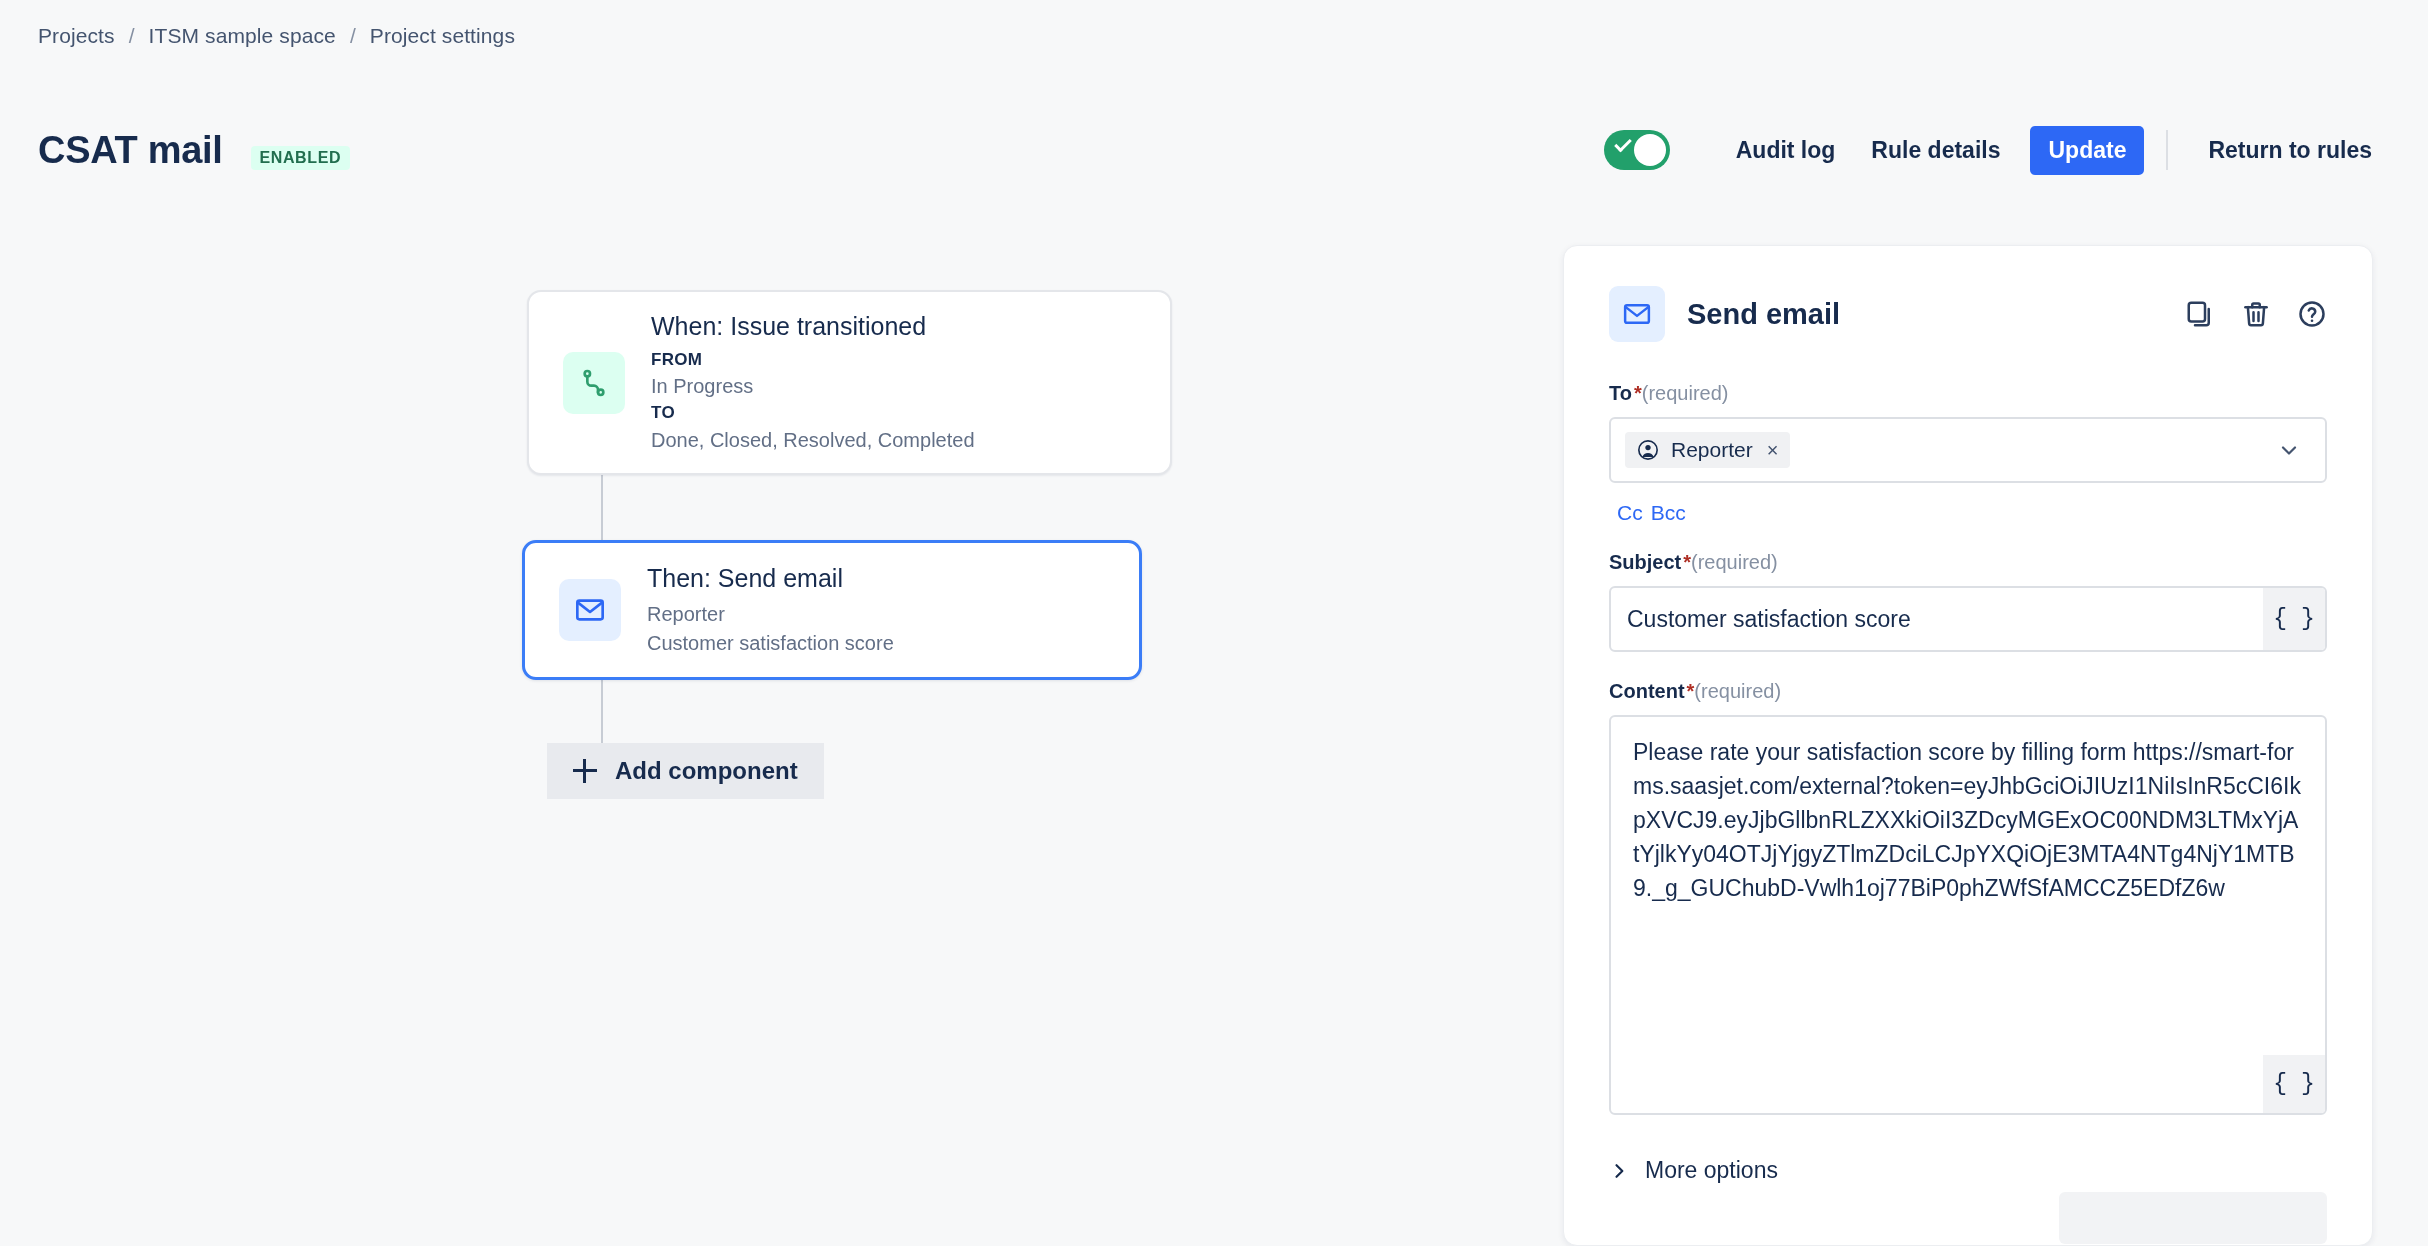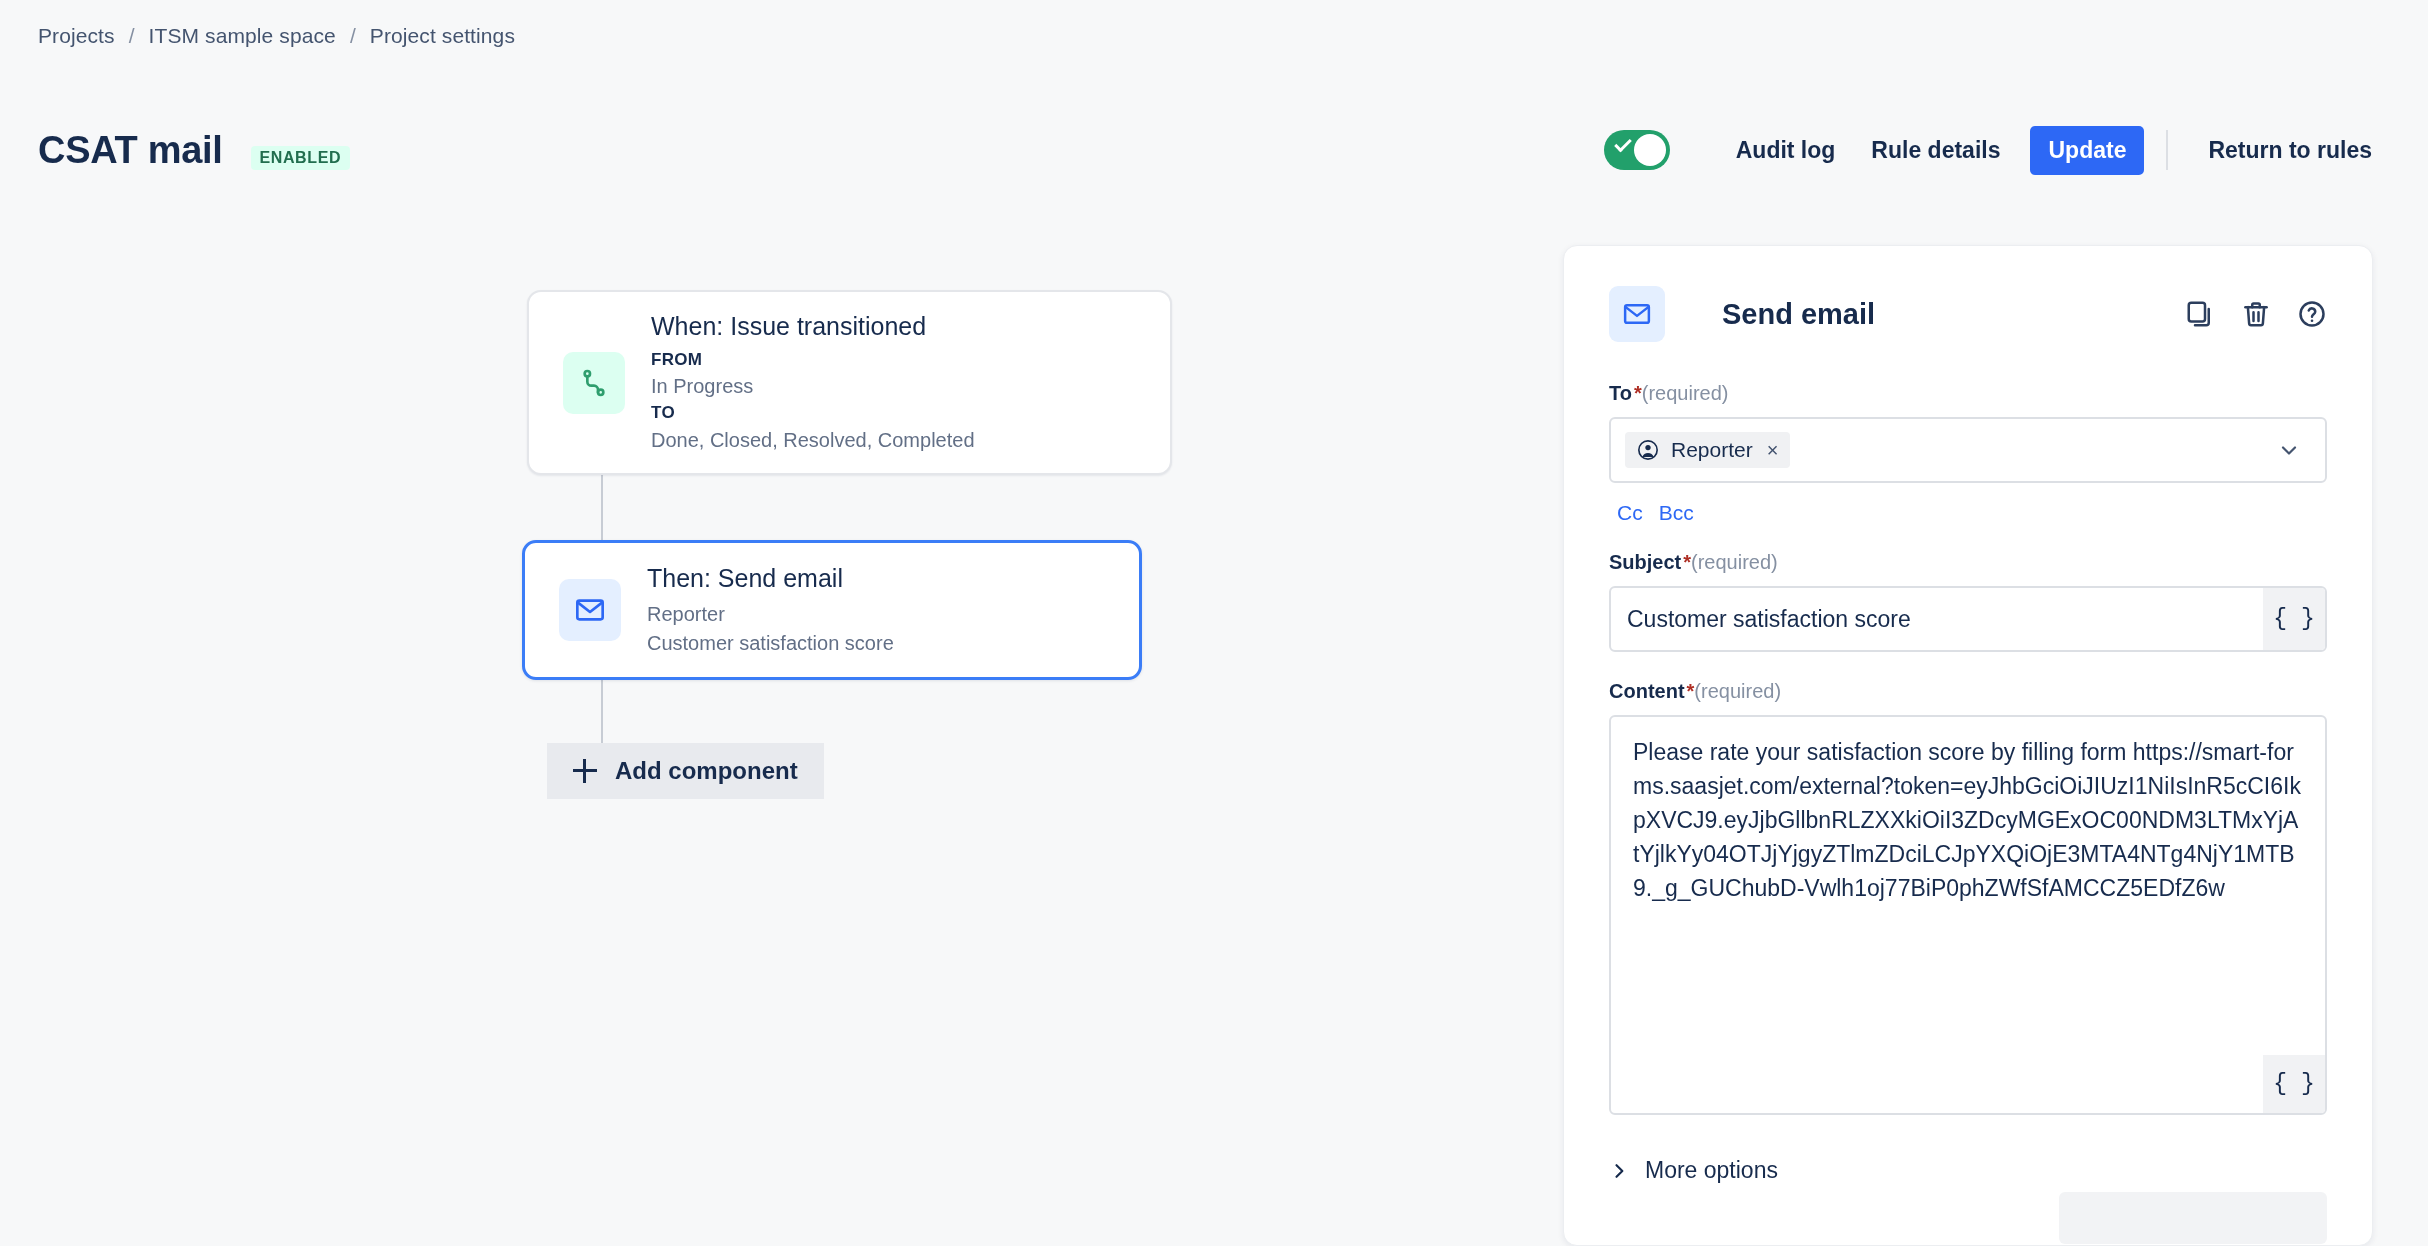--- a/index.html
+++ b/index.html
@@ -149,21 +149,21 @@
     position: absolute;
     left: 1563px; top: 245px;
     width: 810px; height: 1001px;
     background: #fff;
     border: 1px solid #eceef1;
     border-radius: 14px;
     box-shadow: 0 2px 6px rgba(9,30,66,.07);
     overflow: hidden;
   }
   .panel-inner { padding: 40px 45px 0 45px; }
-  .panel-head { display: flex; align-items: center; margin-bottom: 40px; gap: 35px; }
+  .panel-head { display: flex; align-items: center; margin-bottom: 40px; }
   .panel-head .pi-icon {
     width: 56px; height: 56px; border-radius: 9px;
     background: #e4efff;
     display: flex; align-items: center; justify-content: center;
     margin-right: 22px;
   }
   .panel-head .pi-title {
     font-size: 29px; font-weight: 700; color: #172b4d;
   }
   .panel-head .pi-tools {
@@ -194,21 +194,21 @@
     padding: 6px 12px;
     font-size: 21px; color: #172b4d;
   }
   .chip .chip-avatar { margin-right: 12px; display: flex; }
   .chip .chip-x {
     margin-left: 14px; font-size: 20px; color: #42526e;
     cursor: pointer; line-height: 1;
   }
   .select-caret { margin-left: auto; margin-right: 10px; display: flex; }
 
-  .cc-row { display: flex; gap: 16px; margin: 18px 0 26px 8px; }
+  .cc-row { display: flex; gap: 8px; margin: 18px 0 26px 8px; }
   .cc-link {
     font-size: 21px; color: #2d68f5; cursor: pointer;
   }
 
   .input-box {
     height: 66px;
     border: 2px solid #dcdfe4;
     border-radius: 6px;
     display: flex; align-items: center;
     background: #fff;

